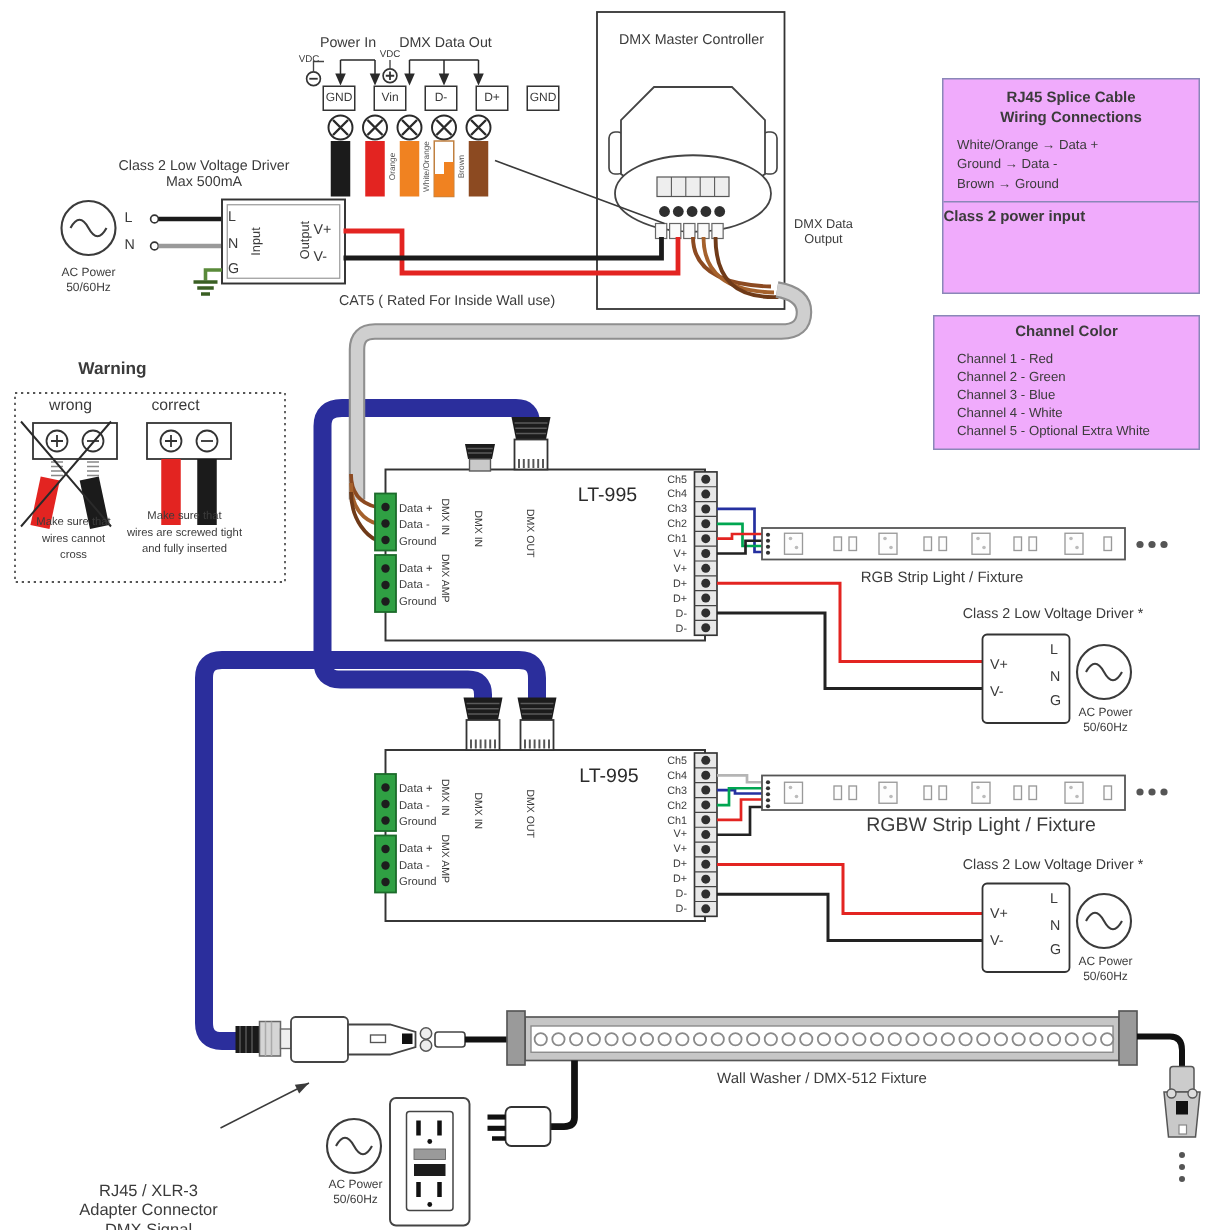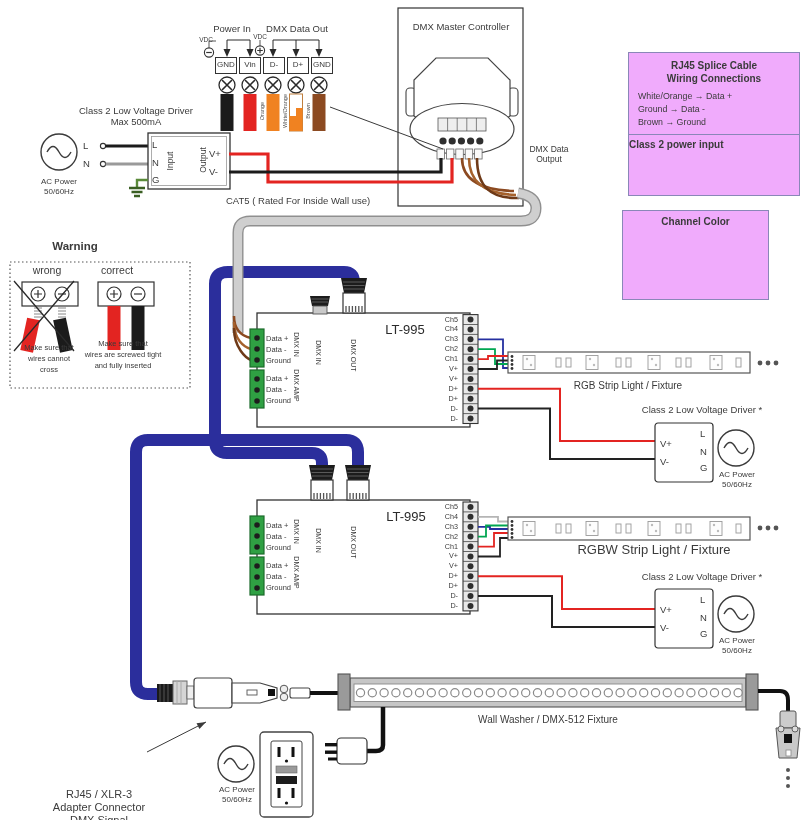--- a/index.html
+++ b/index.html
@@ -4,21 +4,21 @@
 <style>
   * { box-sizing: border-box; }
   body { margin:0; background:#ffffff; }
   #stage { position:relative; width:804px; height:820px; background:#fff;
            font-family:"Liberation Sans", sans-serif; color:#3b3b3b; overflow:hidden; }
   svg.layer { position:absolute; left:0; top:0; }
   .t { position:absolute; white-space:pre-line; line-height:1.2; }
   .c { text-align:center; }
   .vlab { position:absolute; white-space:nowrap; text-align:center; transform:rotate(90deg); font-size:7px; color:#3b3b3b; }
   .vlab.ccw { transform:rotate(-90deg); }
-  .termrow { position:absolute; left:215px; top:57px; display:flex; gap:2px; }
+  .termrow { position:absolute; left:215px; top:57px; display:flex; gap:12px; }
   .termbox { width:22px; height:17px; border:1.2px solid #333; background:#fff;
              font-size:8px; line-height:14px; text-align:center; }
   .chcol  { position:absolute; width:30px; }
   .chcol > div { height:9.9px; font-size:7.2px; line-height:9.9px; text-align:right; padding-right:2px; }
   .blkcol { position:absolute; }
   .blkcol > div { height:11.2px; font-size:7.5px; line-height:11.2px; }
   .ibox { position:absolute; background:#f0abfc; border:1.2px solid #8a87b8; }
   .ibox-title { font-weight:bold; font-size:10px; text-align:center; margin-top:7px; line-height:12.5px; white-space:pre-line; }
   .ibox-rows { margin-top:5px; padding-left:9px; font-size:8.8px; line-height:13px; }
   .ibox-div { border-top:1.1px solid #8a87b8; margin-top:5px; }
@@ -407,22 +407,29 @@
 Wiring Connections</div>
   <div class="ibox-rows">
         <div>White/Orange → Data +</div>
         <div>Ground → Data -</div>
         <div>Brown → Ground</div>
       </div>
   <div class="ibox-div"></div>
   <div class="ibox-title2">Class 2 power input</div>
 </div>
 
-<div class="ibox" style="left:622px;top:210px;width:147px;height:90px">
+<div class="ibox" style="left:622px;top:210px;width:178px;height:90px">
   <div class="ibox-title" style="margin-top:5px">Channel Color</div>
+  <div class="chanrows">
+        <div>Channel 1 - Red</div>
+        <div>Channel 2 - Green</div>
+        <div>Channel 3 - Blue</div>
+        <div>Channel 4 - White</div>
+        <div>Channel 5 - Optional Extra White</div>
+      </div>
 </div>
 
 <div class="t c" style="left:33px;top:240px;width:84px;font-size:11.5px;font-weight:600">Warning</div>
 <div class="t c" style="left:24px;top:264px;width:46px;font-size:10.5px">wrong</div>
 <div class="t c" style="left:94px;top:264px;width:46px;font-size:10.5px">correct</div>
 <div class="t c" style="left:12px;top:342px;width:74px;font-size:7.5px;line-height:11px">Make sure that
 wires cannot
 cross</div>
 <div class="t c" style="left:82px;top:338px;width:82px;font-size:7.5px;line-height:11px">Make sure that
 wires are screwed tight

